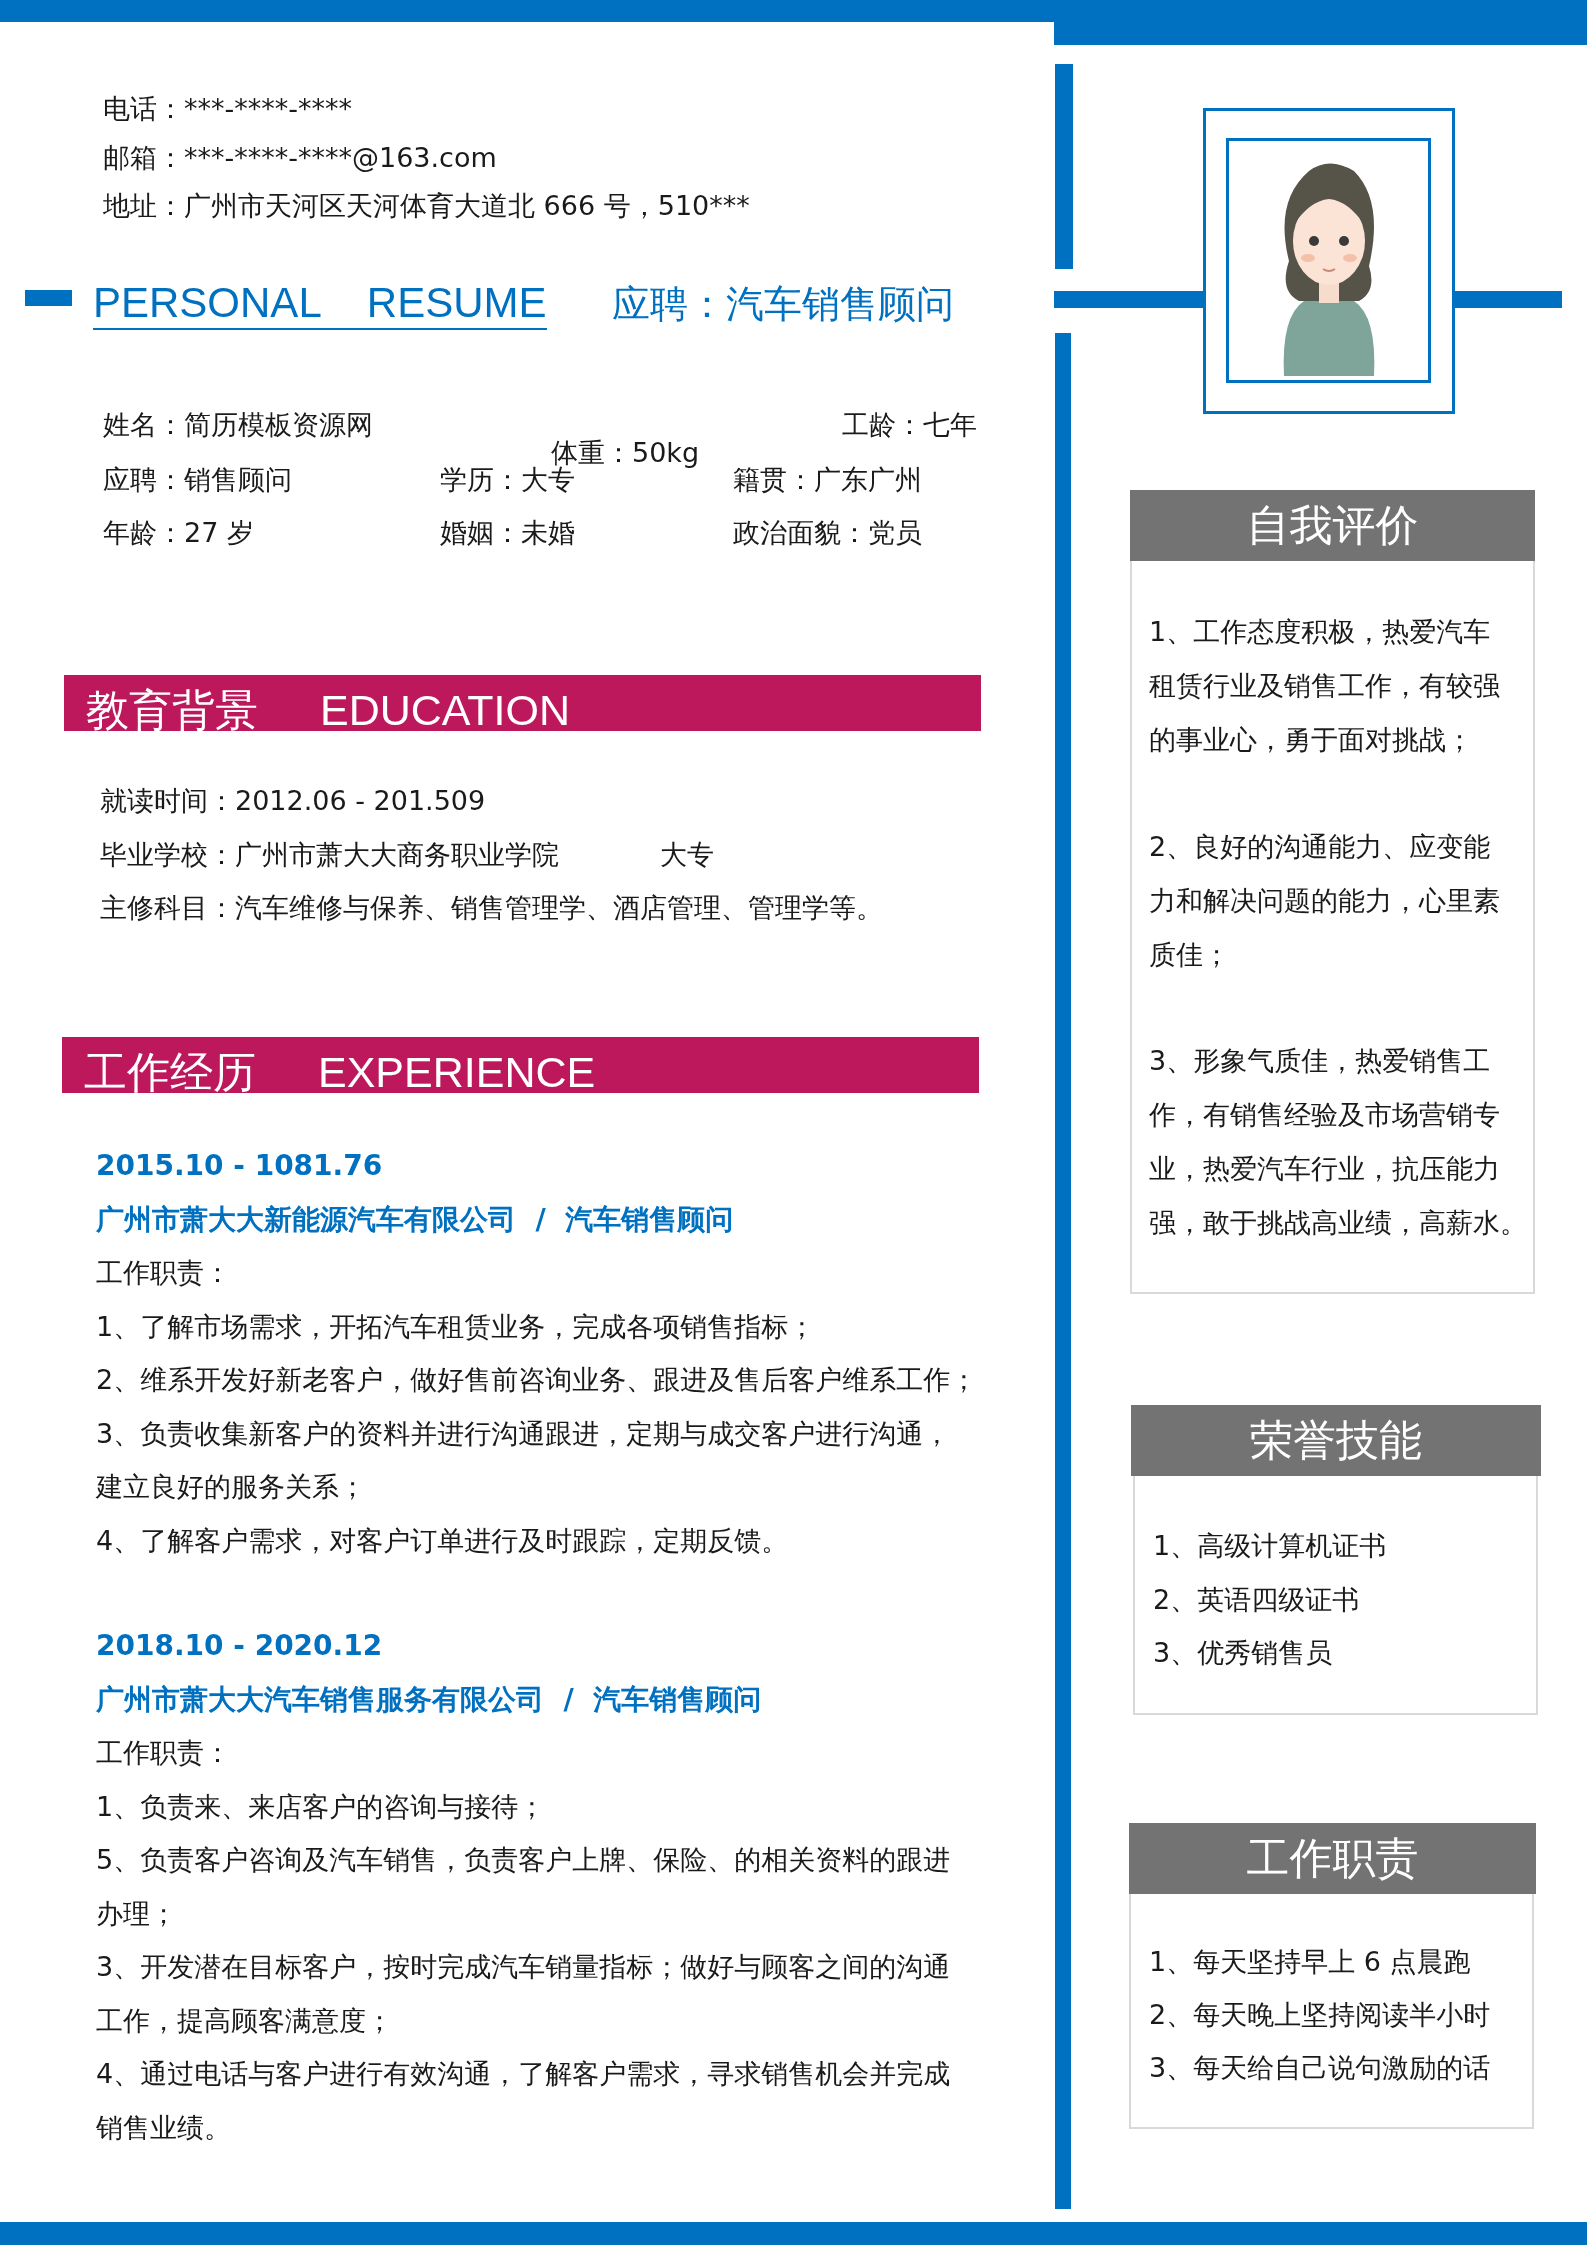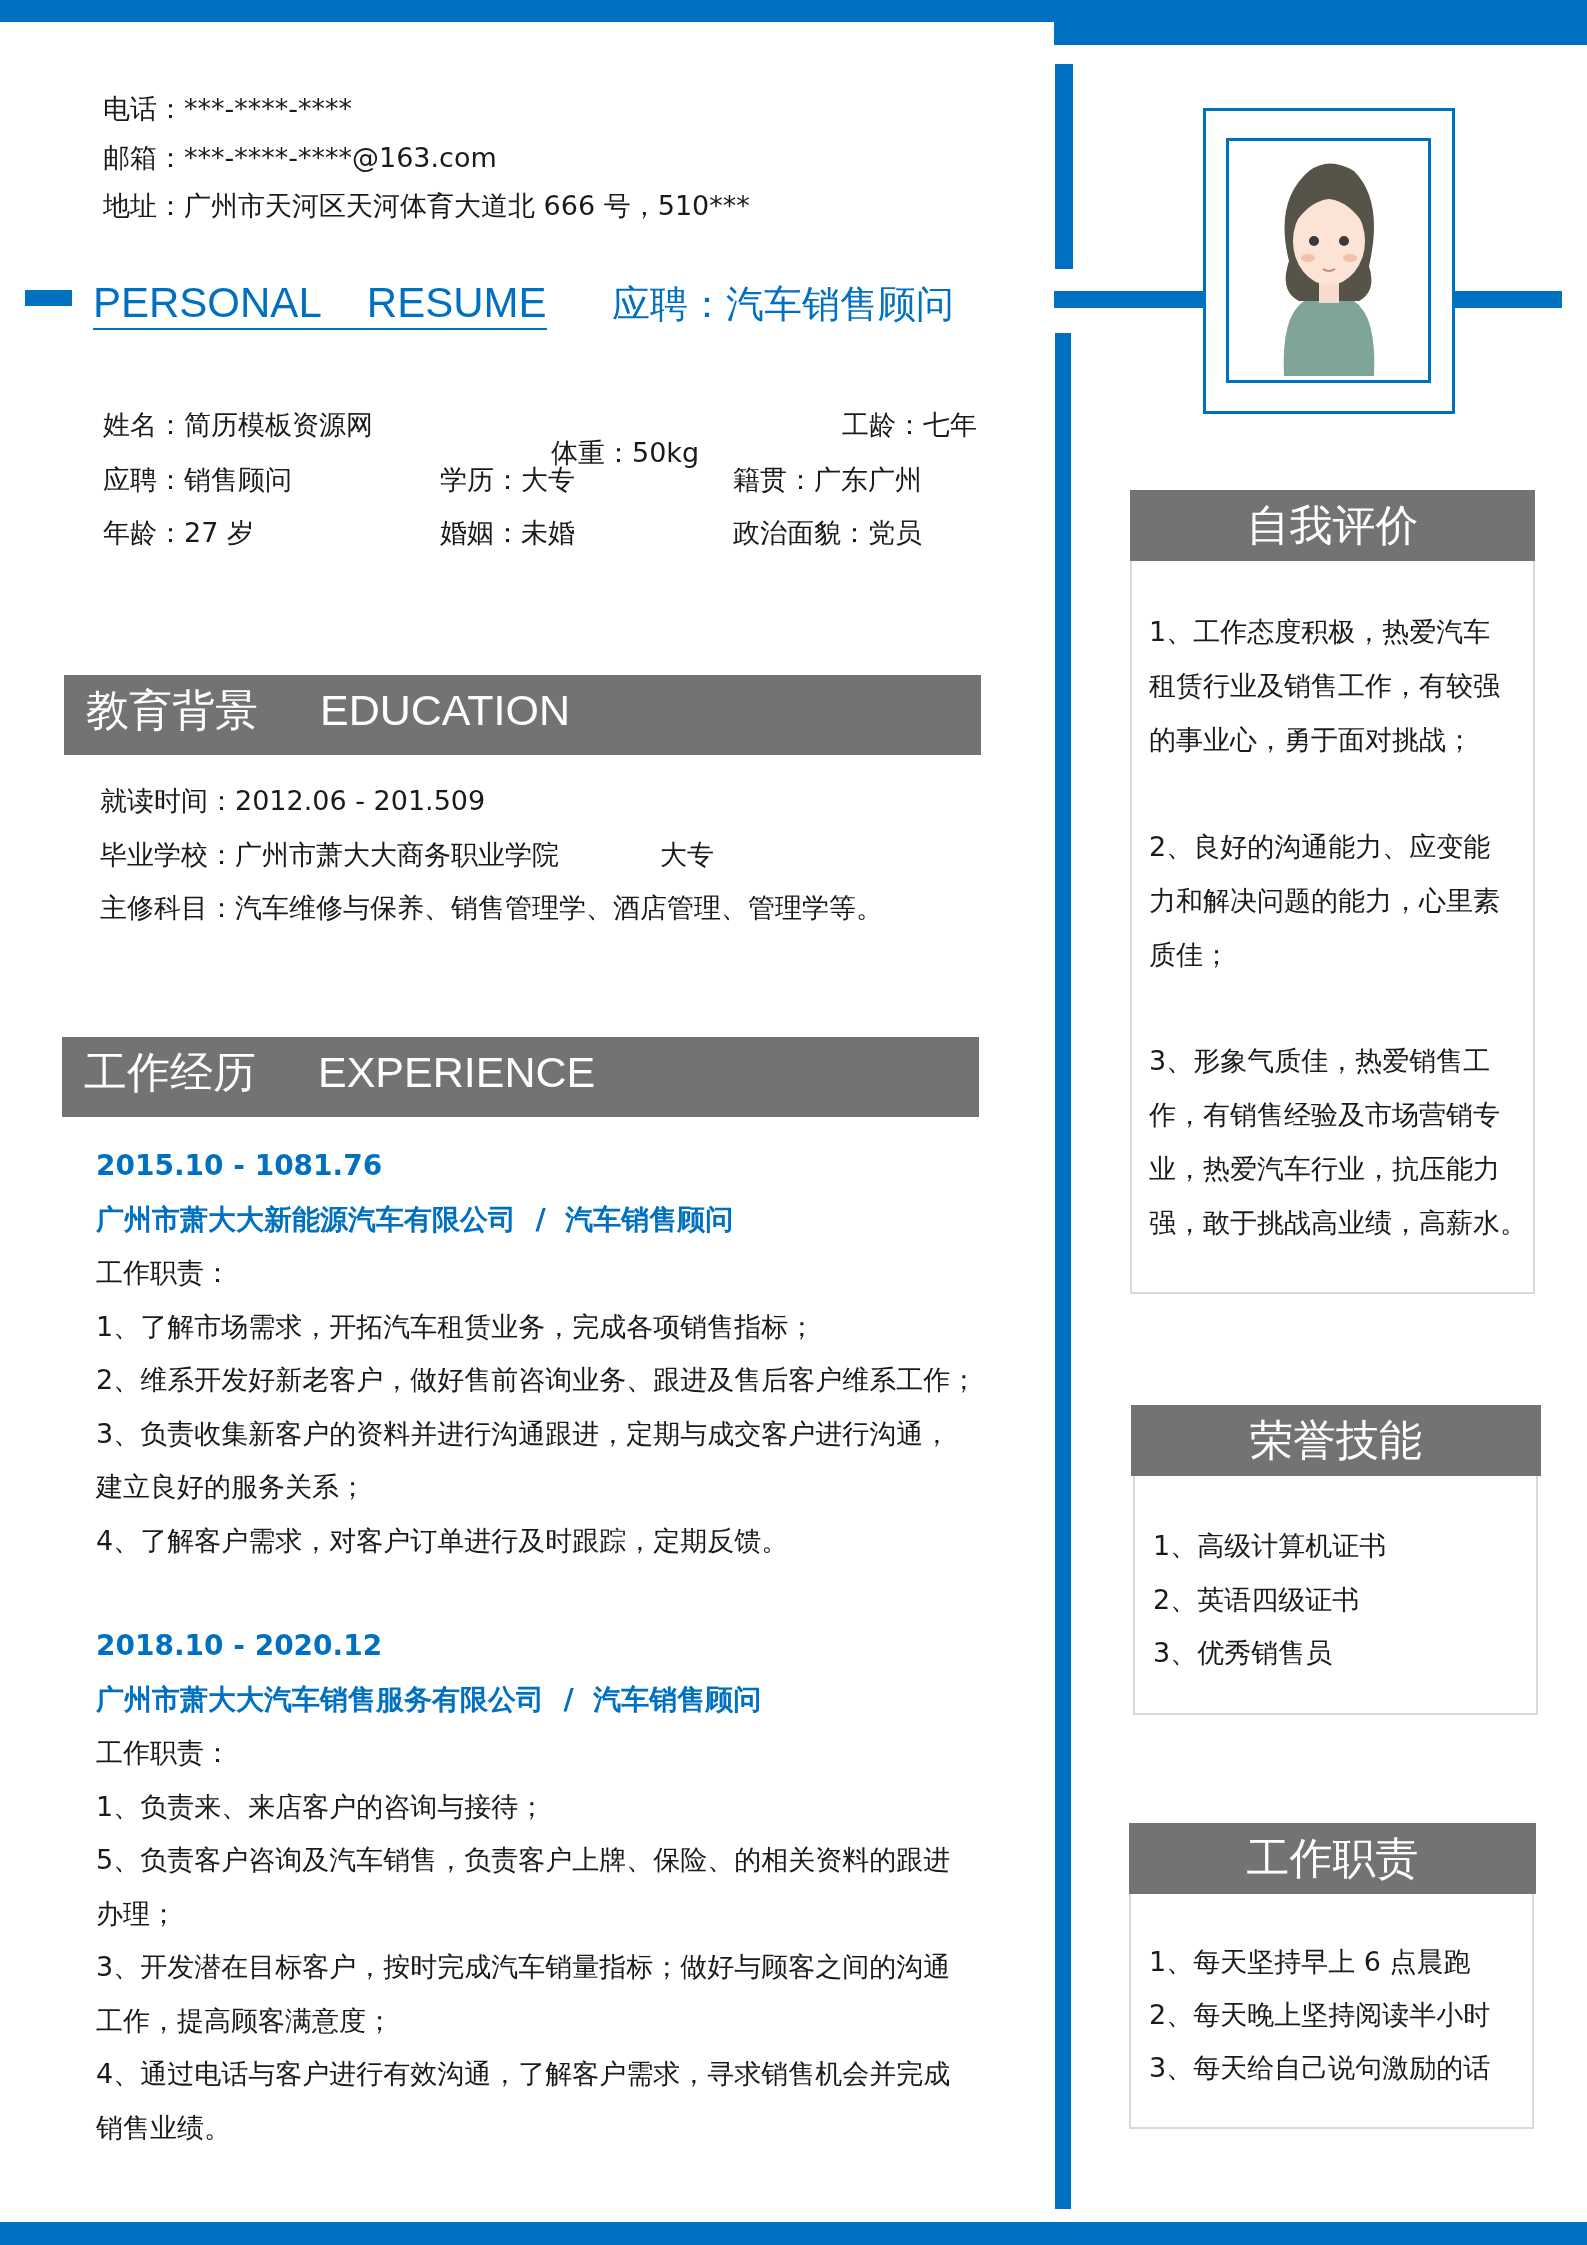--- a/index.html
+++ b/index.html
@@ -1,21 +1,21 @@
 <!DOCTYPE html>
 <html><head>
 <meta charset="utf-8">
 <style>
   * { margin:0; padding:0; box-sizing:border-box; }
   html, body { width:1587px; height:2245px; background:#ffffff; overflow:hidden; }
   body { position:relative; font-family:"DejaVu Sans", "Liberation Sans", sans-serif; color:#222; }
   .abs { position:absolute; }
   .blue { background:#0070C0; }
   .t { position:absolute; white-space:nowrap; font-size:27px; line-height:34px; color:#1a1a1a; }
-  .sec-bar { position:absolute; background:#737373; color:#fff; height:80px;padding-left:44px; }
+  .sec-bar { position:absolute; background:#be185d; color:#fff; height:56px;padding-left:44px; }
   .sec-bar .cn { position:absolute; left:22px; top:10px; font-size:43px; line-height:50px; }
   .sec-bar .en { position:absolute; left:258px; top:10px; font-size:43px; line-height:50px; font-family:"Liberation Sans", sans-serif; }
   .blue-txt { color:#0070C0; font-weight:bold; font-size:28px; }
   .side-head { position:absolute; background:#737373; color:#fff; text-align:center; font-size:43px; line-height:70px; height:71px; }
   .side-box { position:absolute; border:2px solid #d9d9d9; border-top:none; }
   .side-line { position:absolute; white-space:nowrap; font-size:27px; line-height:54px; color:#1a1a1a; }
   .photo-outer { position:absolute; border:3px solid #0070C0; background:#fff; }
   .photo-inner { position:absolute; border:3px solid #0070C0; background:#fff; overflow:hidden; }
 </style>
 </head>

